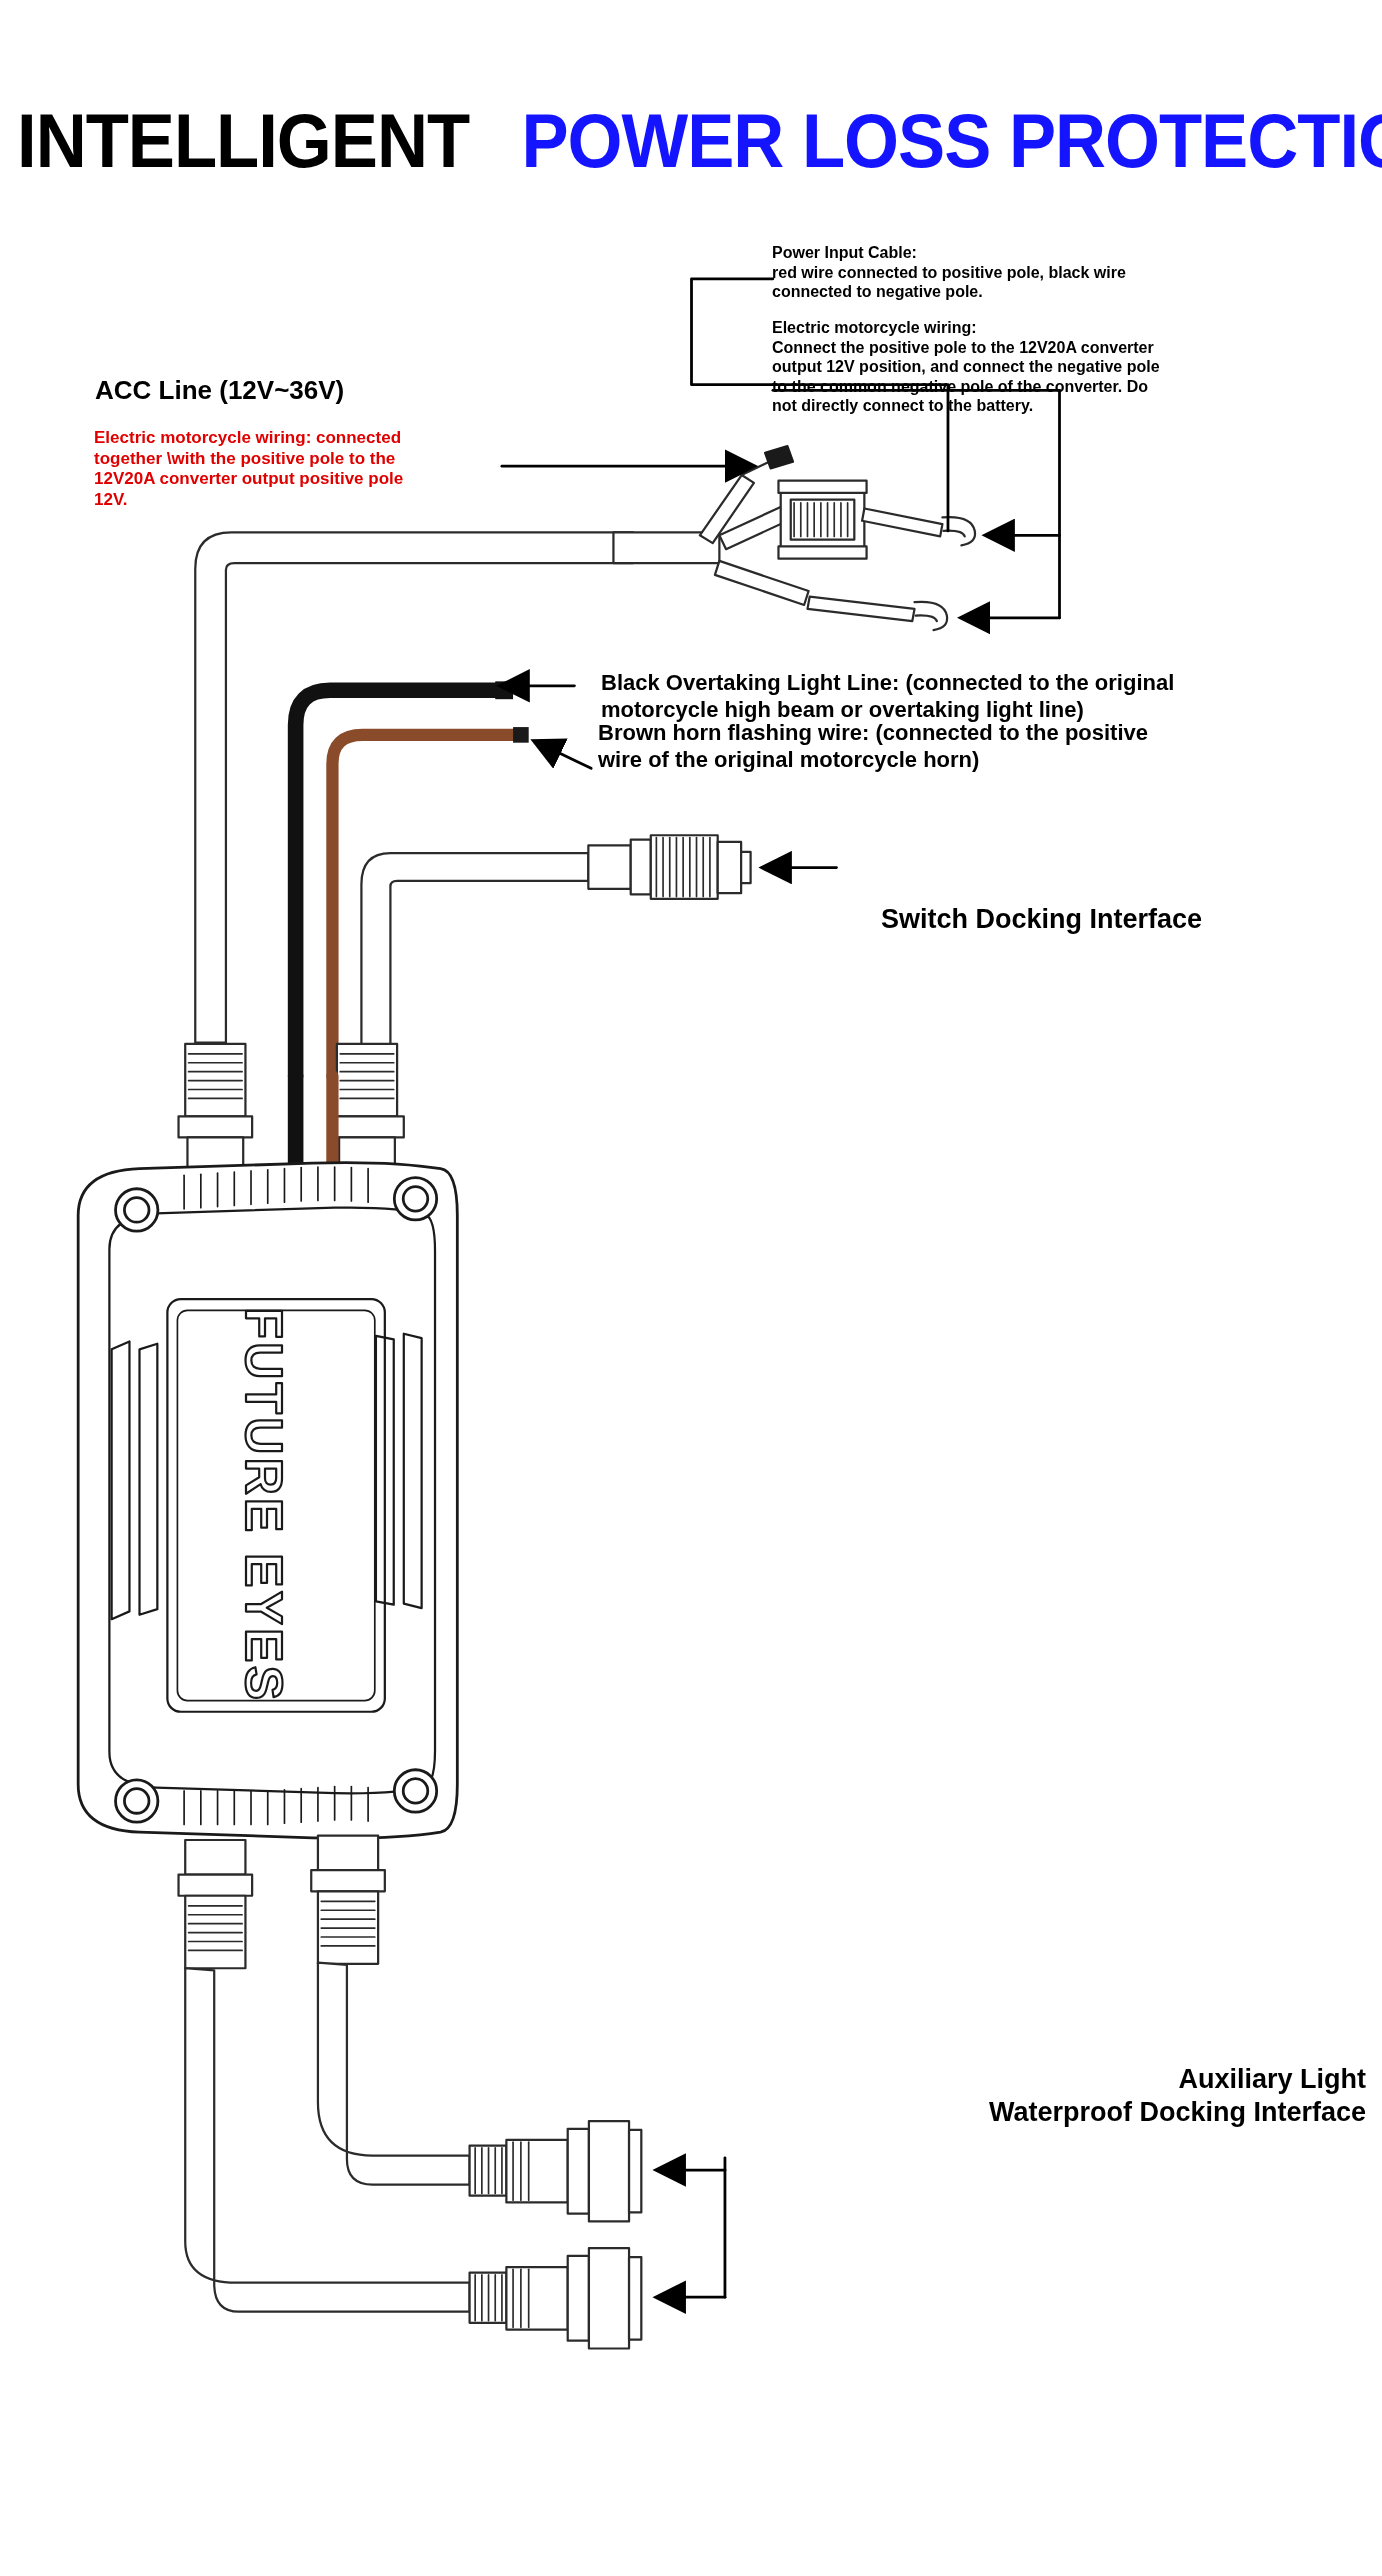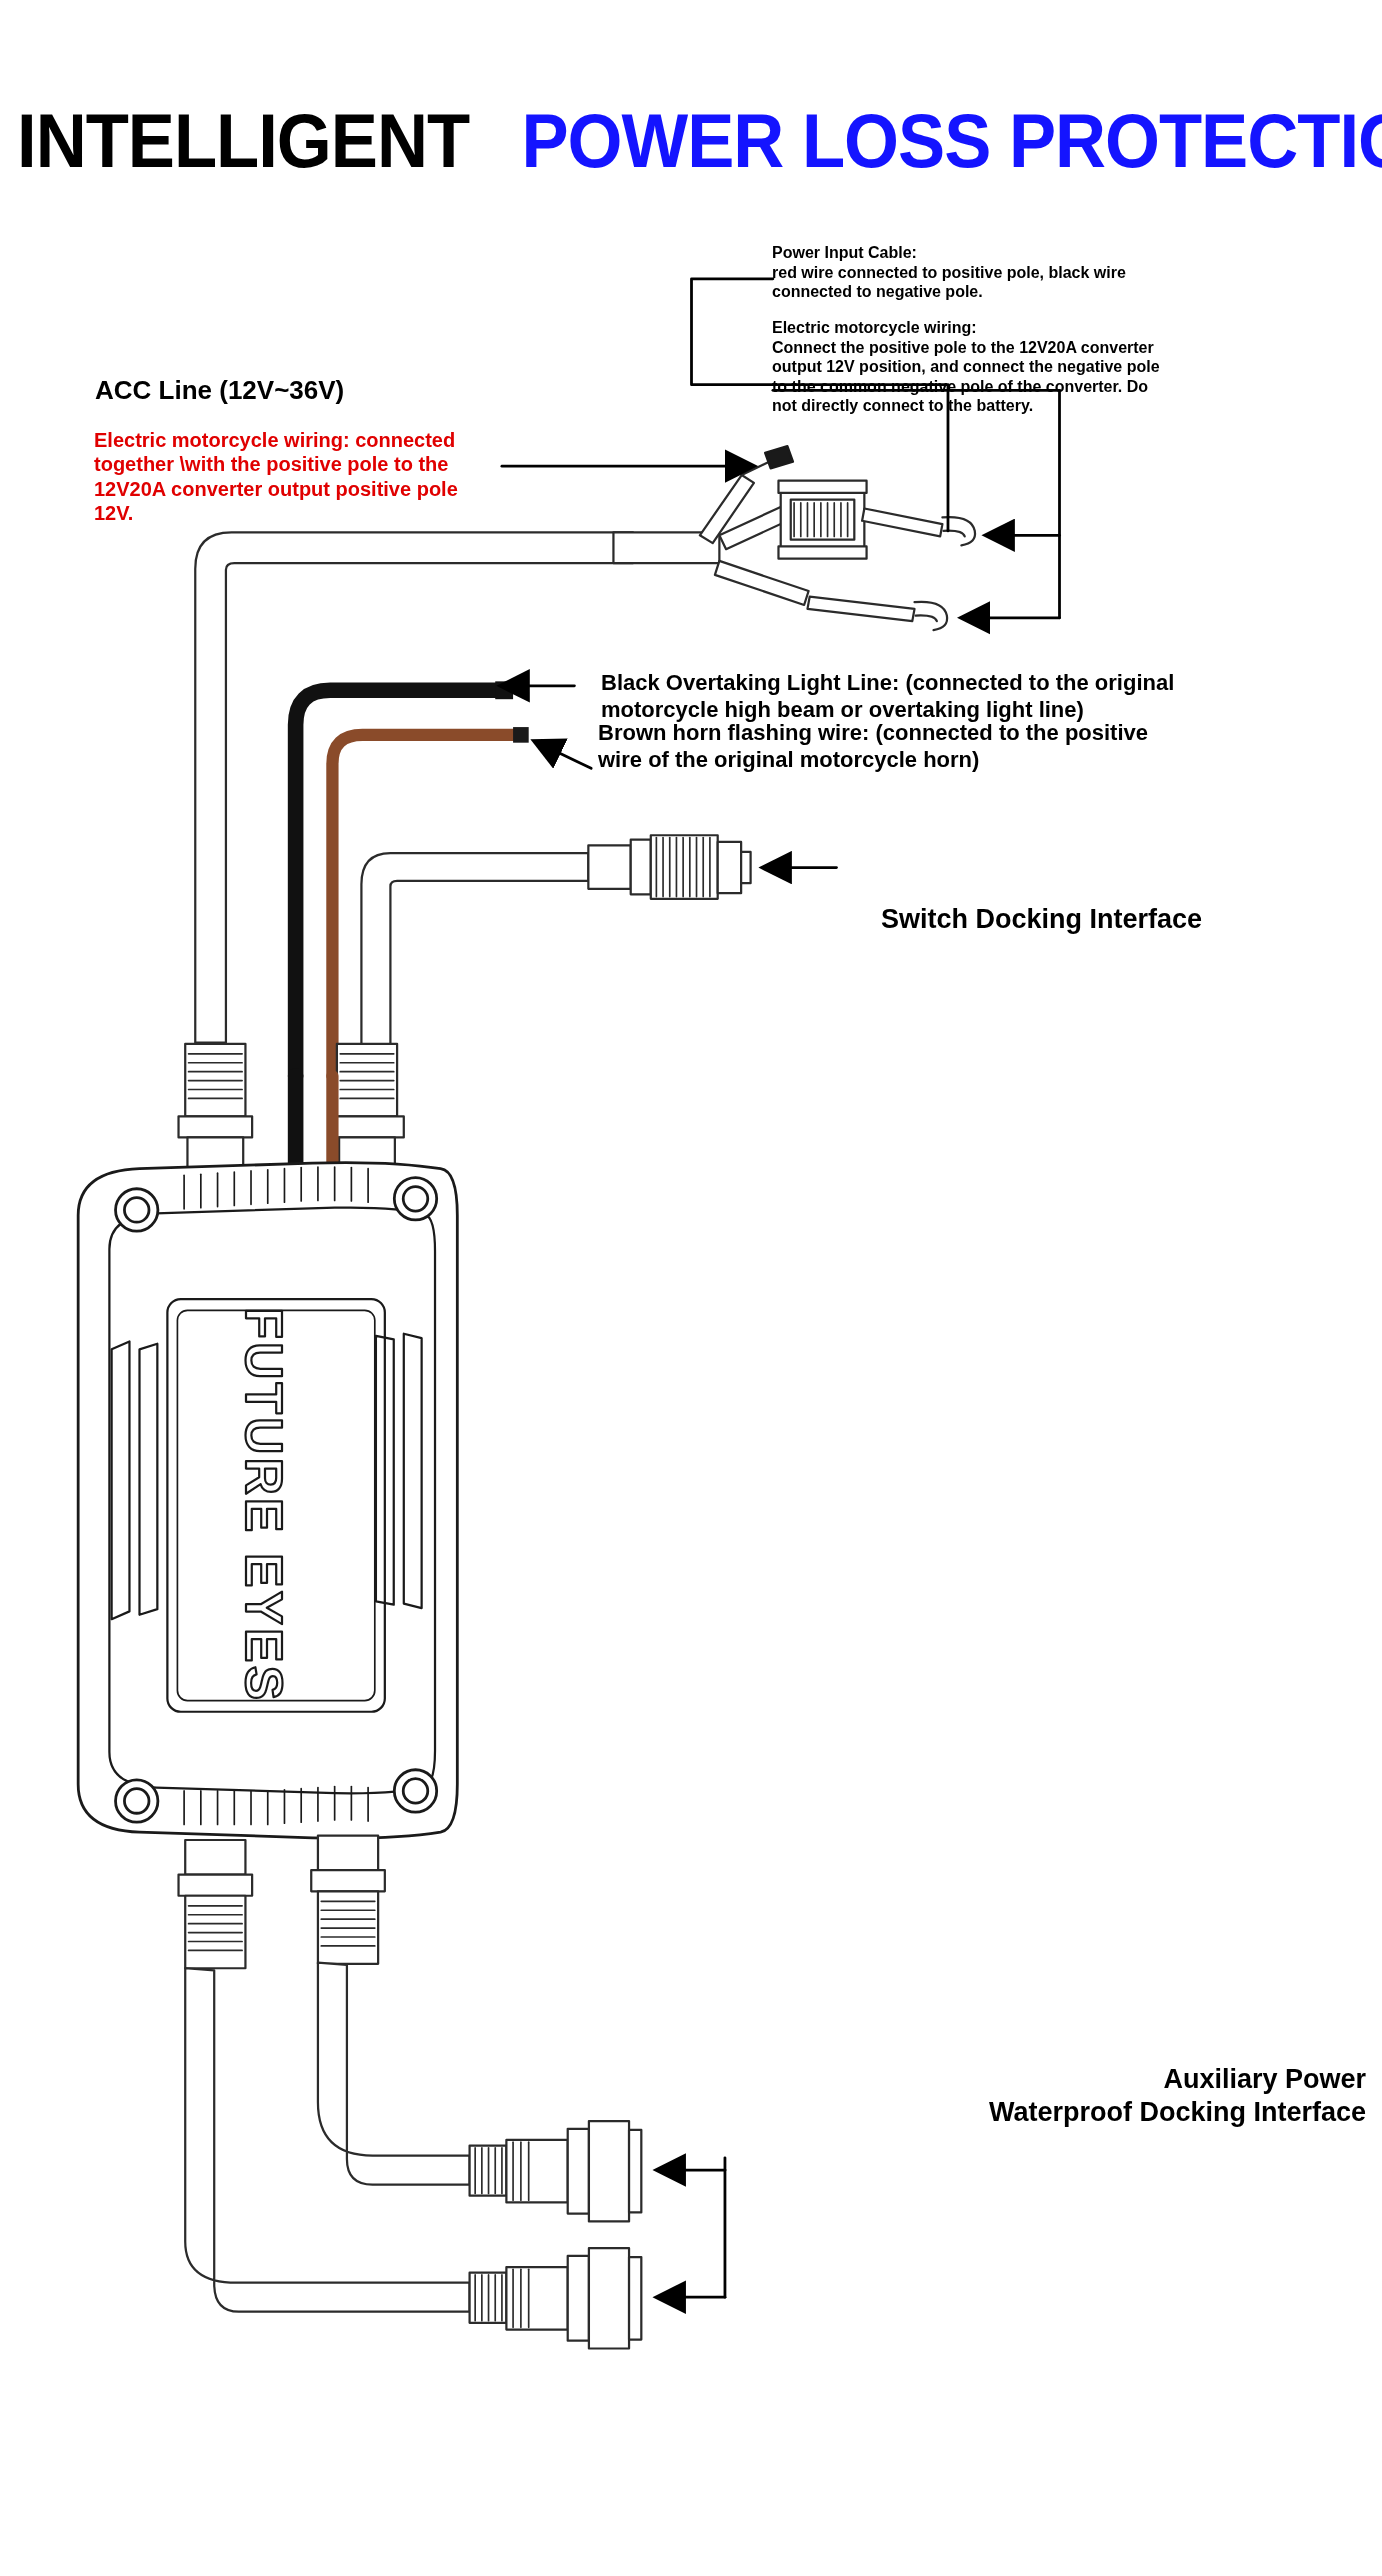--- a/index.html
+++ b/index.html
@@ -59,21 +59,21 @@
   #converter-note {
     left: 772px; top: 318px; width: 524px;
     font-size: 16px; font-weight: bold;
   }
   #acc-line-label {
     left: 95px; top: 375px;
     font-size: 26px; font-weight: bold;
   }
   #acc-red-note {
     left: 94px; top: 428px; width: 424px;
-    font-size: 20px; font-weight: bold;
+    font-size: 17px; font-weight: bold;
   }
   #black-line-label {
     left: 585px; top: 670px; width: 792px;
     font-size: 22px; font-weight: bold; margin-left: 16px;
   }
   #brown-line-label {
     left: 598px; top: 720px; width: 781px;
     font-size: 22px; font-weight: bold;
   }
   #switch-label {
@@ -418,17 +418,17 @@
 12V.</div>
 
   <div class="tb" id="black-line-label">Black Overtaking Light Line: (connected to the original
 motorcycle high beam or overtaking light line)</div>
 
   <div class="tb" id="brown-line-label">Brown horn flashing wire: (connected to the positive
 wire of the original motorcycle horn)</div>
 
   <div class="tb" id="switch-label">Switch Docking Interface</div>
 
-  <div class="tb" id="aux-label">Auxiliary Power
+  <div class="tb" id="aux-label">Auxiliary Light
 Waterproof Docking Interface</div>
 
 </div>
 
 
 </body></html>

